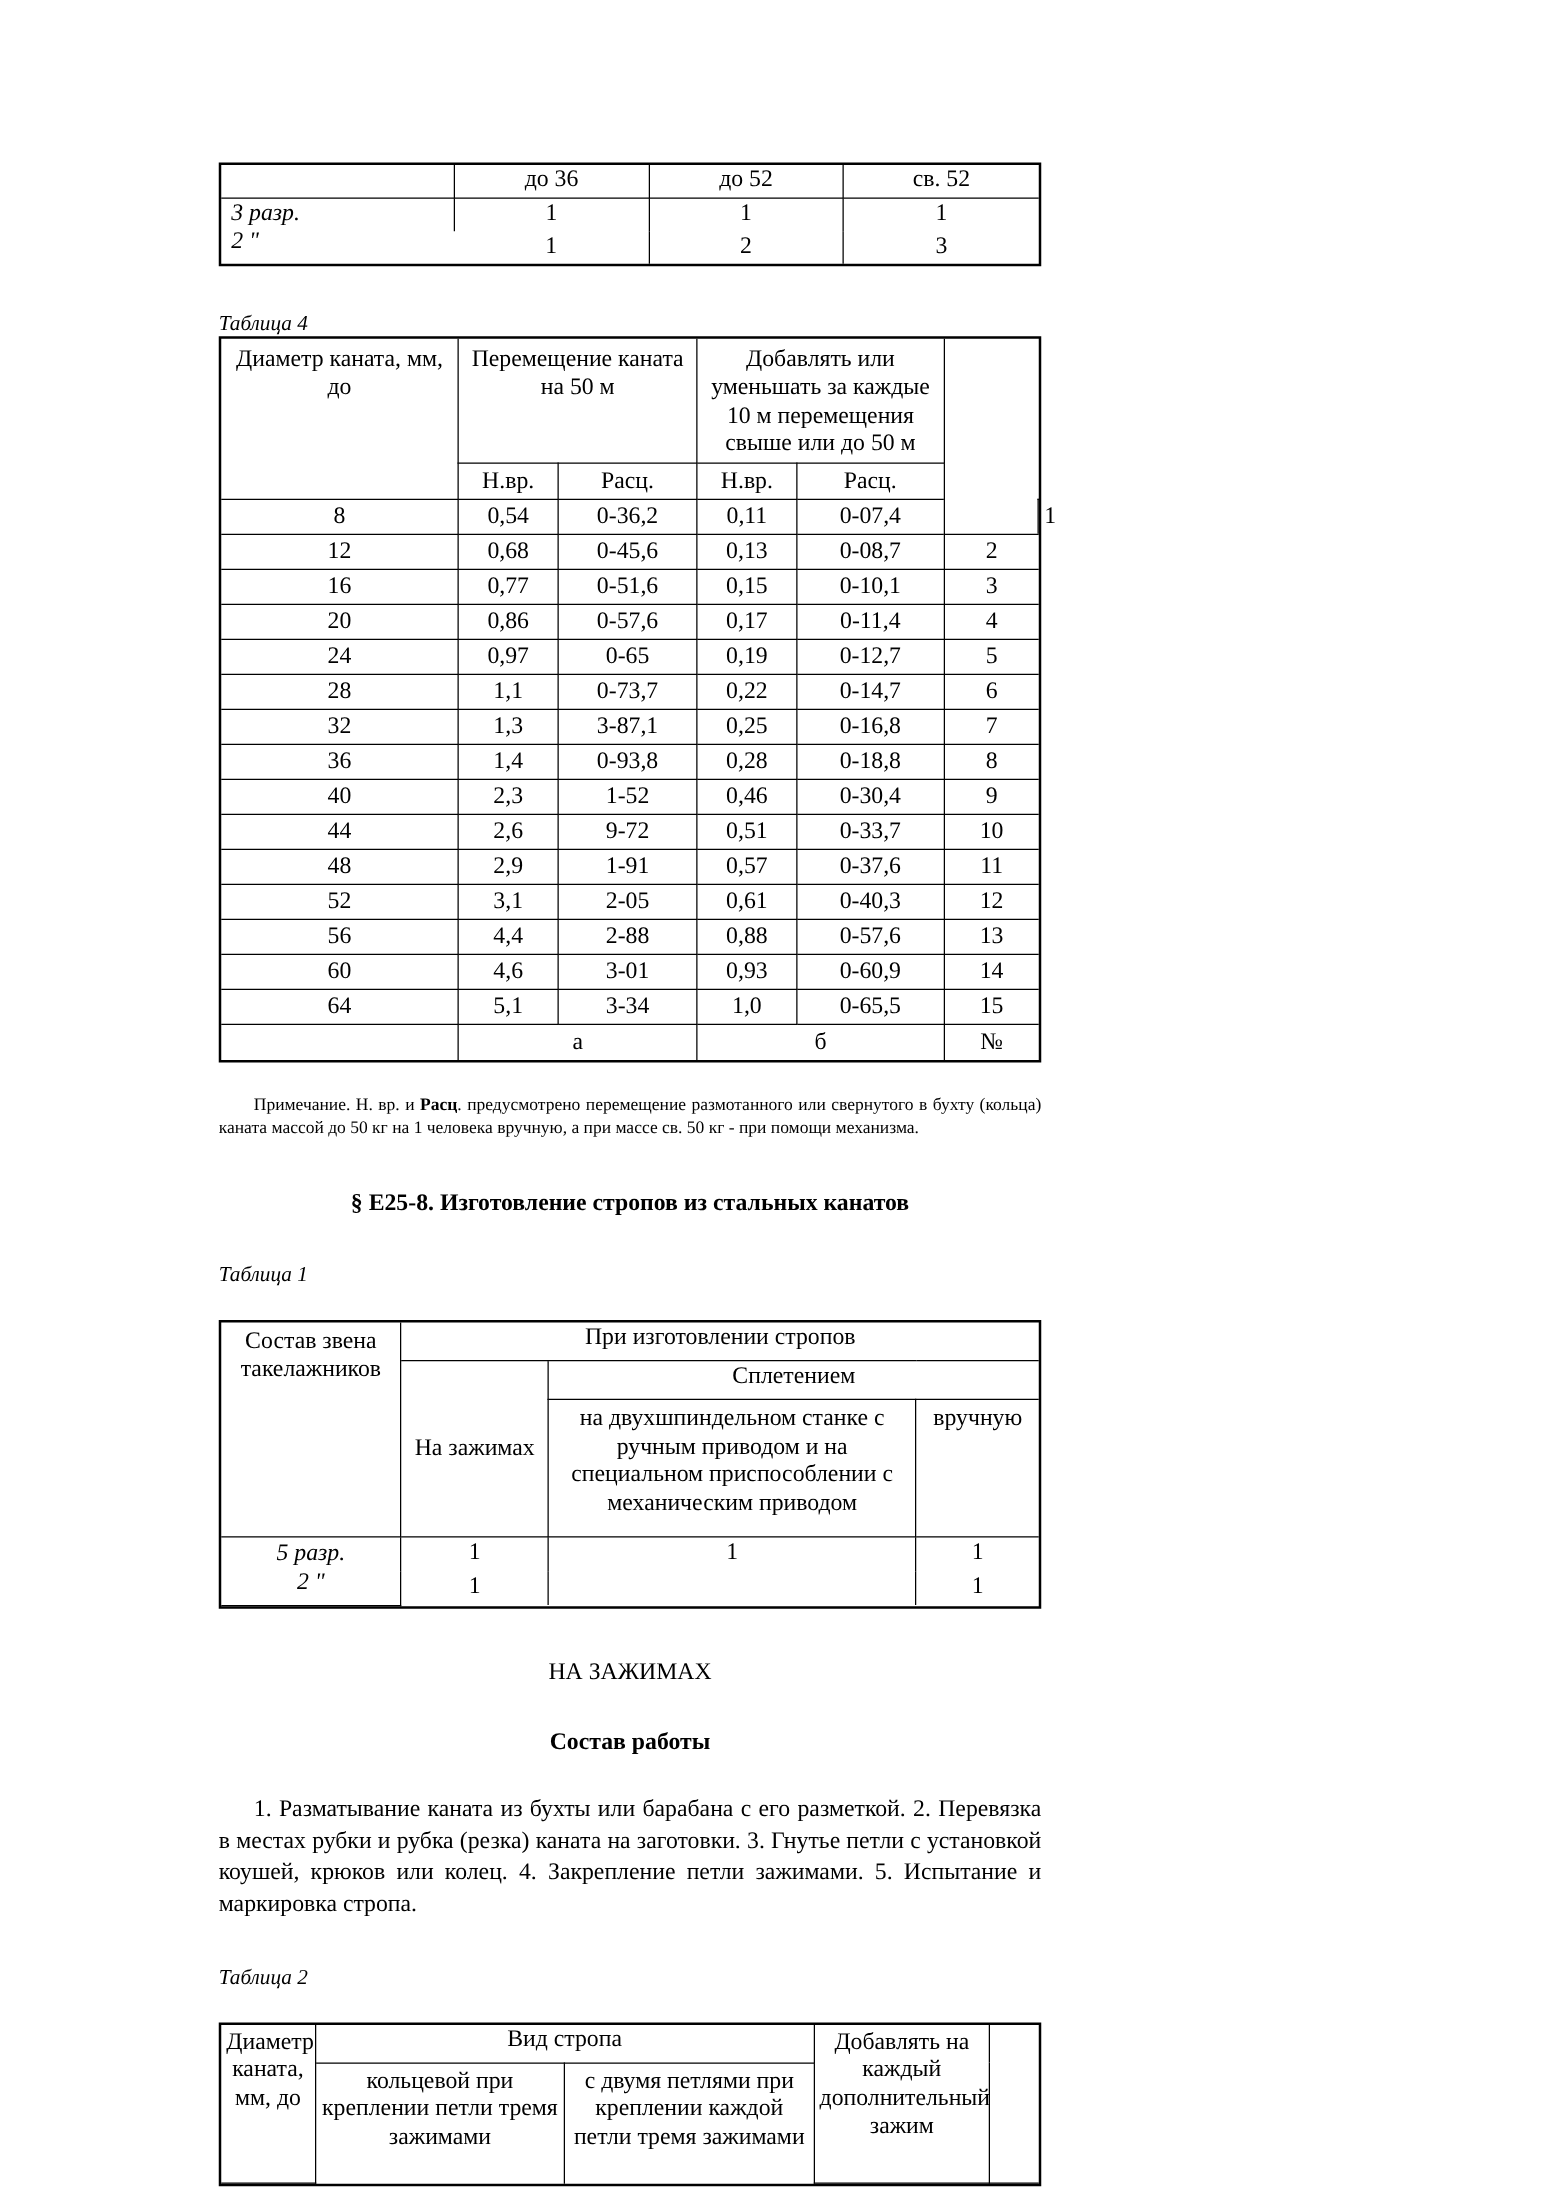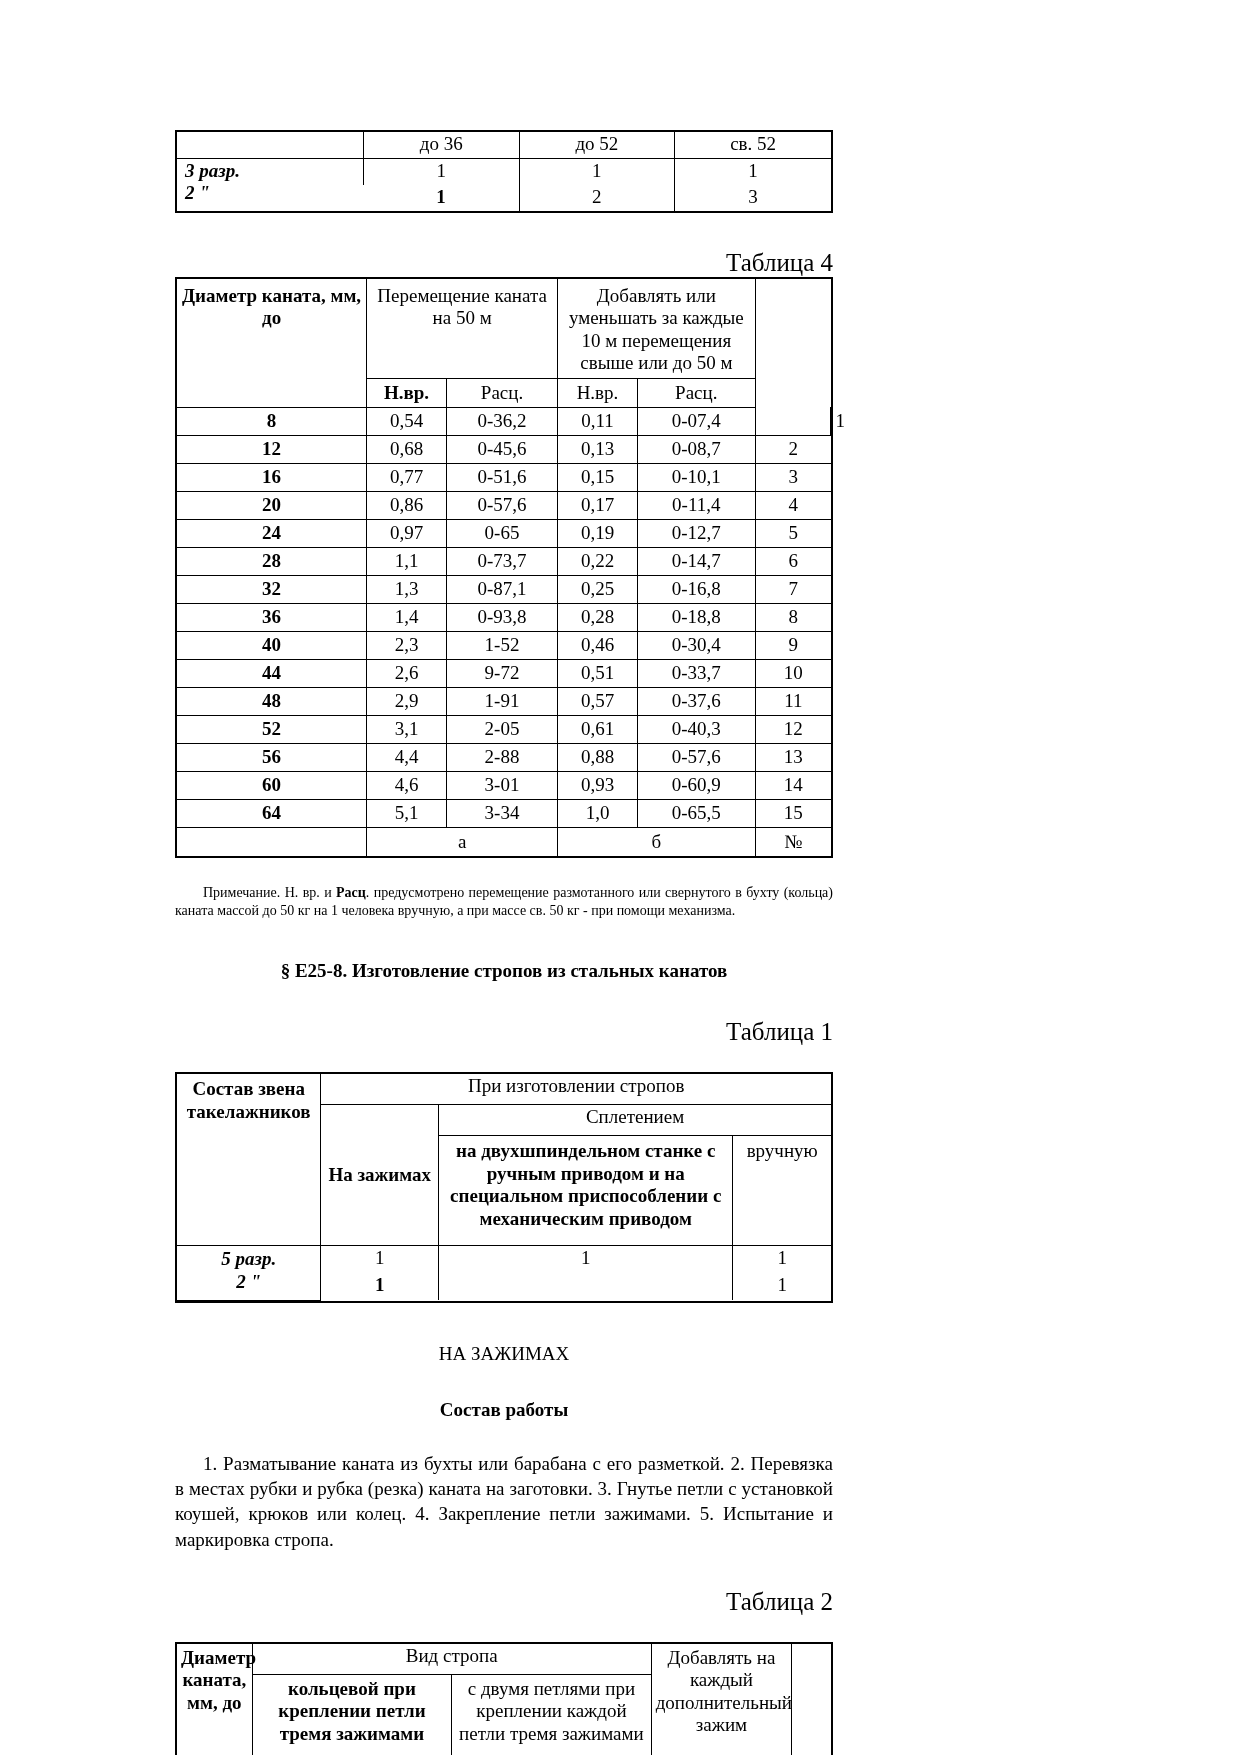--- a/index.html
+++ b/index.html
@@ -39,21 +39,20 @@
     font-weight: normal;
   }
   .tbl-wrap {
     border: 2px solid #000000;
   }
   .tbl-wrap table.doc {
     border: none;
   }
   .tbl-wrap table.doc > tbody > tr > td:first-child {
     border-left: none;
-    font-weight: bold;
   }
   .tbl-wrap table.doc > tbody > tr > td:last-child {
     border-right: none;
   }
   .tbl-wrap table.doc > tbody > tr:first-child > td {
     border-top: none;
   }
   .tbl-wrap table.doc > tbody > tr:last-child > td {
     border-bottom: none;
   }
@@ -67,23 +66,23 @@
   .top-table-wrap { margin-bottom: 0; }
   .top-table td { height: 24px; }
   .top-table .rank-cell {
     text-align: left;
     padding-left: 8px;
     font-style: italic;
   }
 
   
   .tbl-label {
-    text-align: right;
-    font-size: 25px;
+    font-size: 17px;
     margin: 36px 0 0 0;
+    font-style: italic;
   }
   .center-title {
     text-align: center;
     font-weight: bold;
     font-size: 19px;
     margin: 32px 0 26px 0;
   }
   .section-heading {
     text-align: center;
     font-weight: bold;
@@ -244,21 +243,21 @@
           <td>28</td>
           <td>1,1</td>
           <td class="b">0-73,7</td>
           <td>0,22</td>
           <td class="b">0-14,7</td>
           <td>6</td>
         </tr>
         <tr class="datarow">
           <td>32</td>
           <td>1,3</td>
-          <td class="b">0-87,1</td>
+          <td class="b">3-87,1</td>
           <td>0,25</td>
           <td class="b">0-16,8</td>
           <td>7</td>
         </tr>
         <tr class="datarow">
           <td>36</td>
           <td>1,4</td>
           <td class="b">0-93,8</td>
           <td>0,28</td>
           <td class="b">0-18,8</td>

